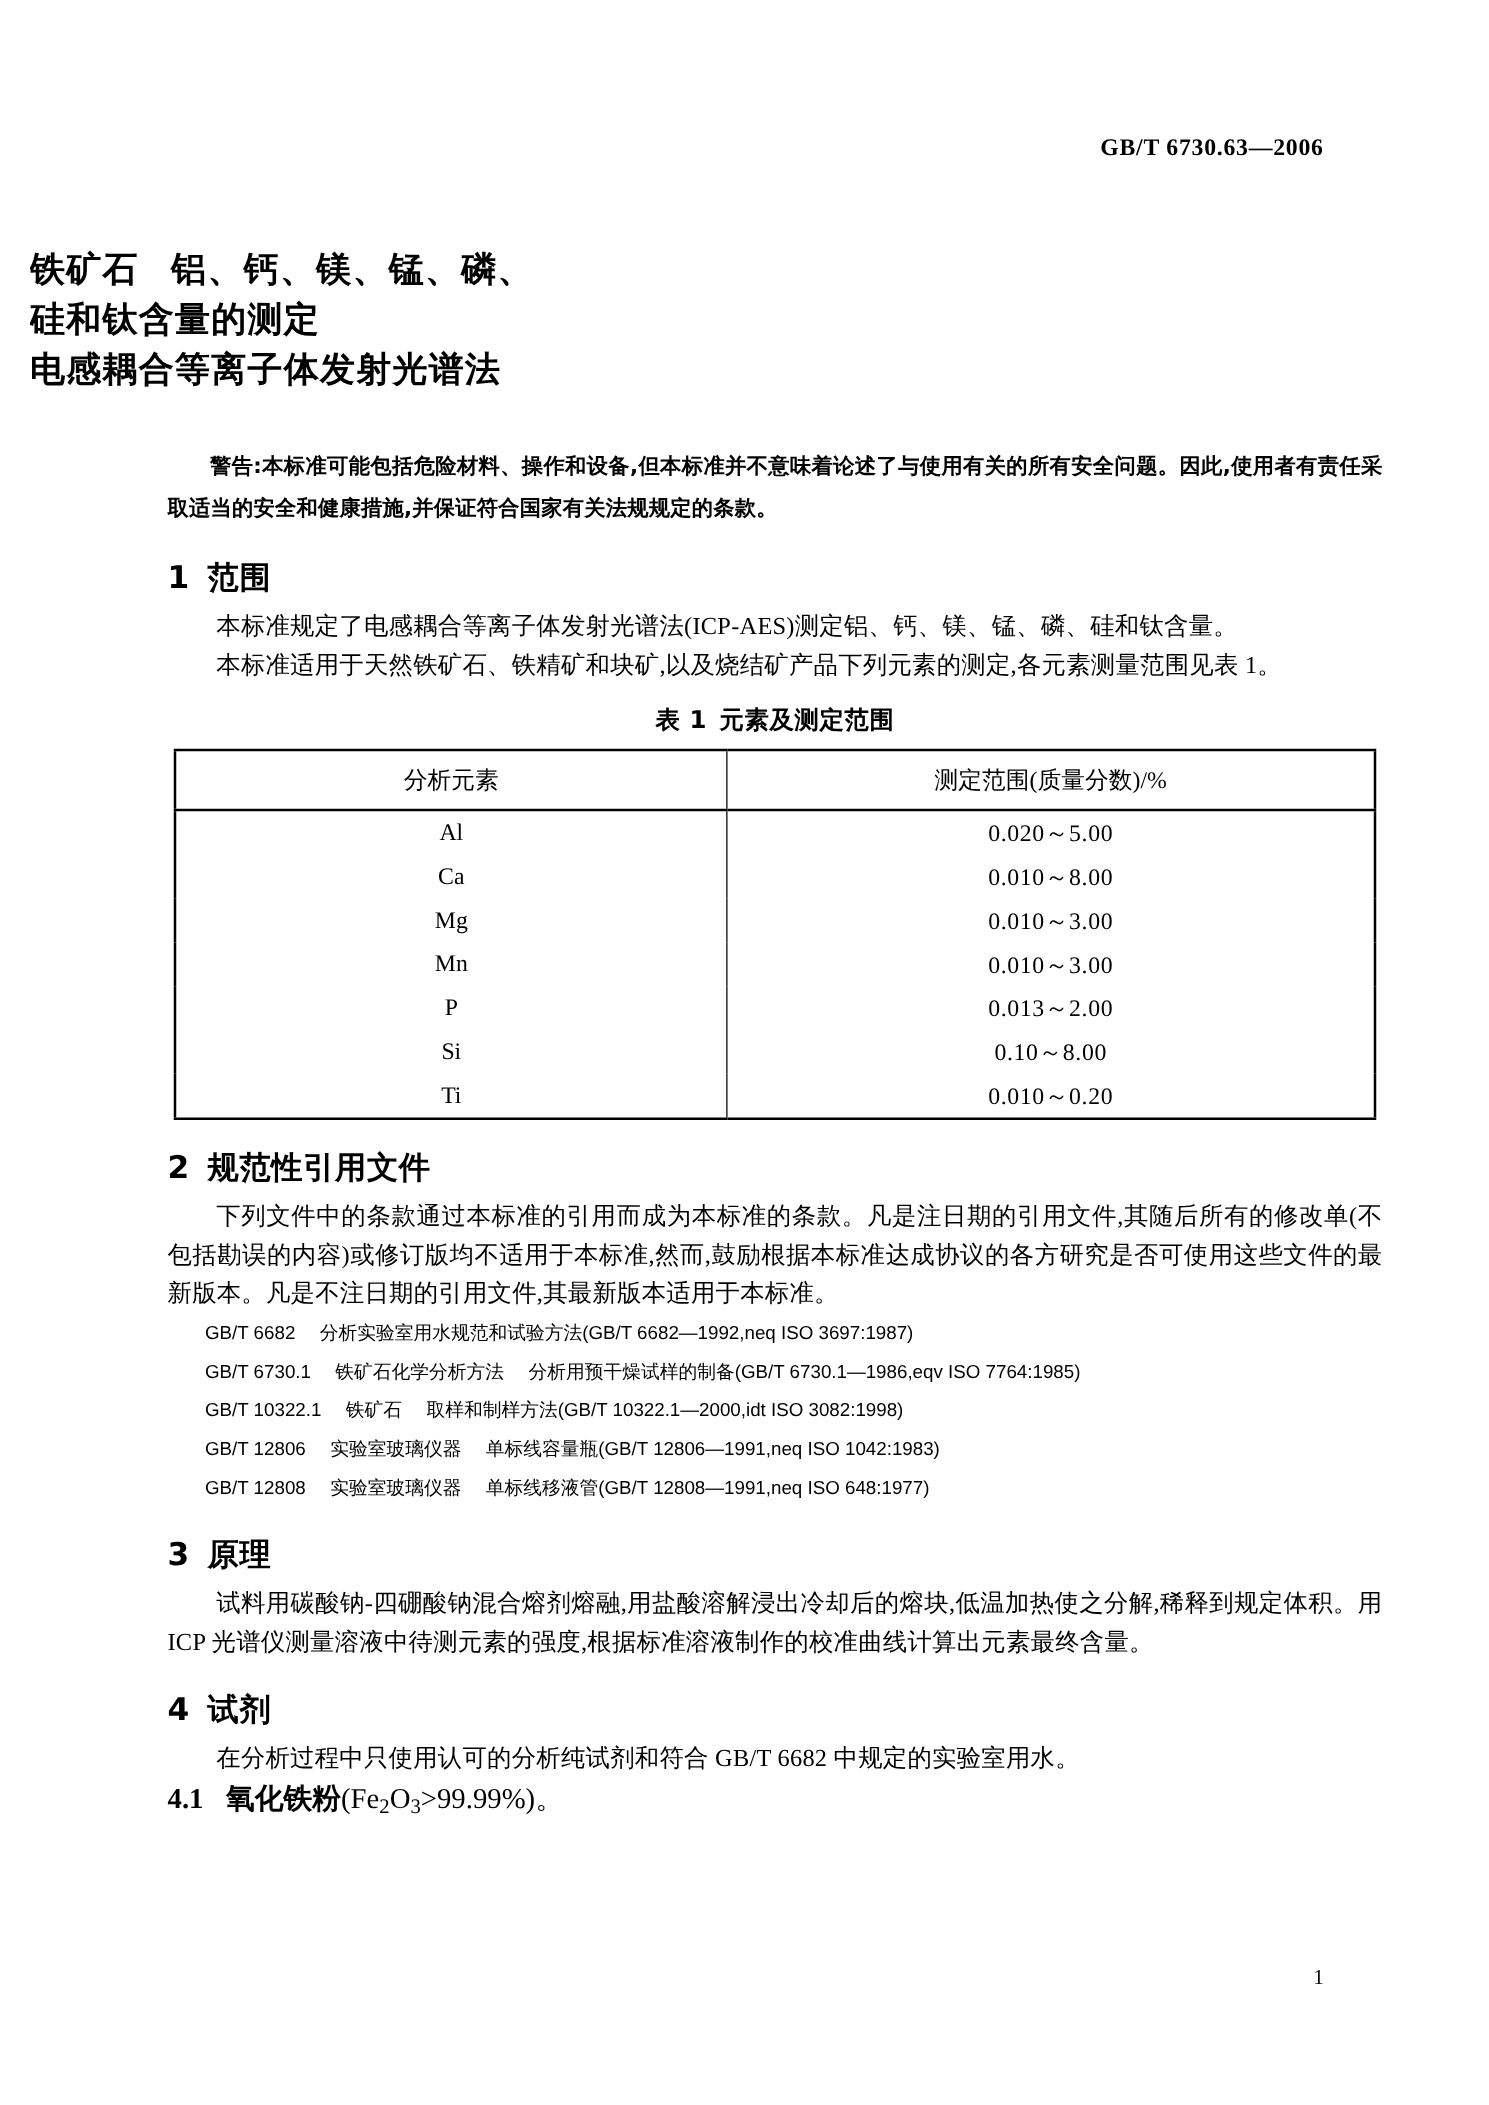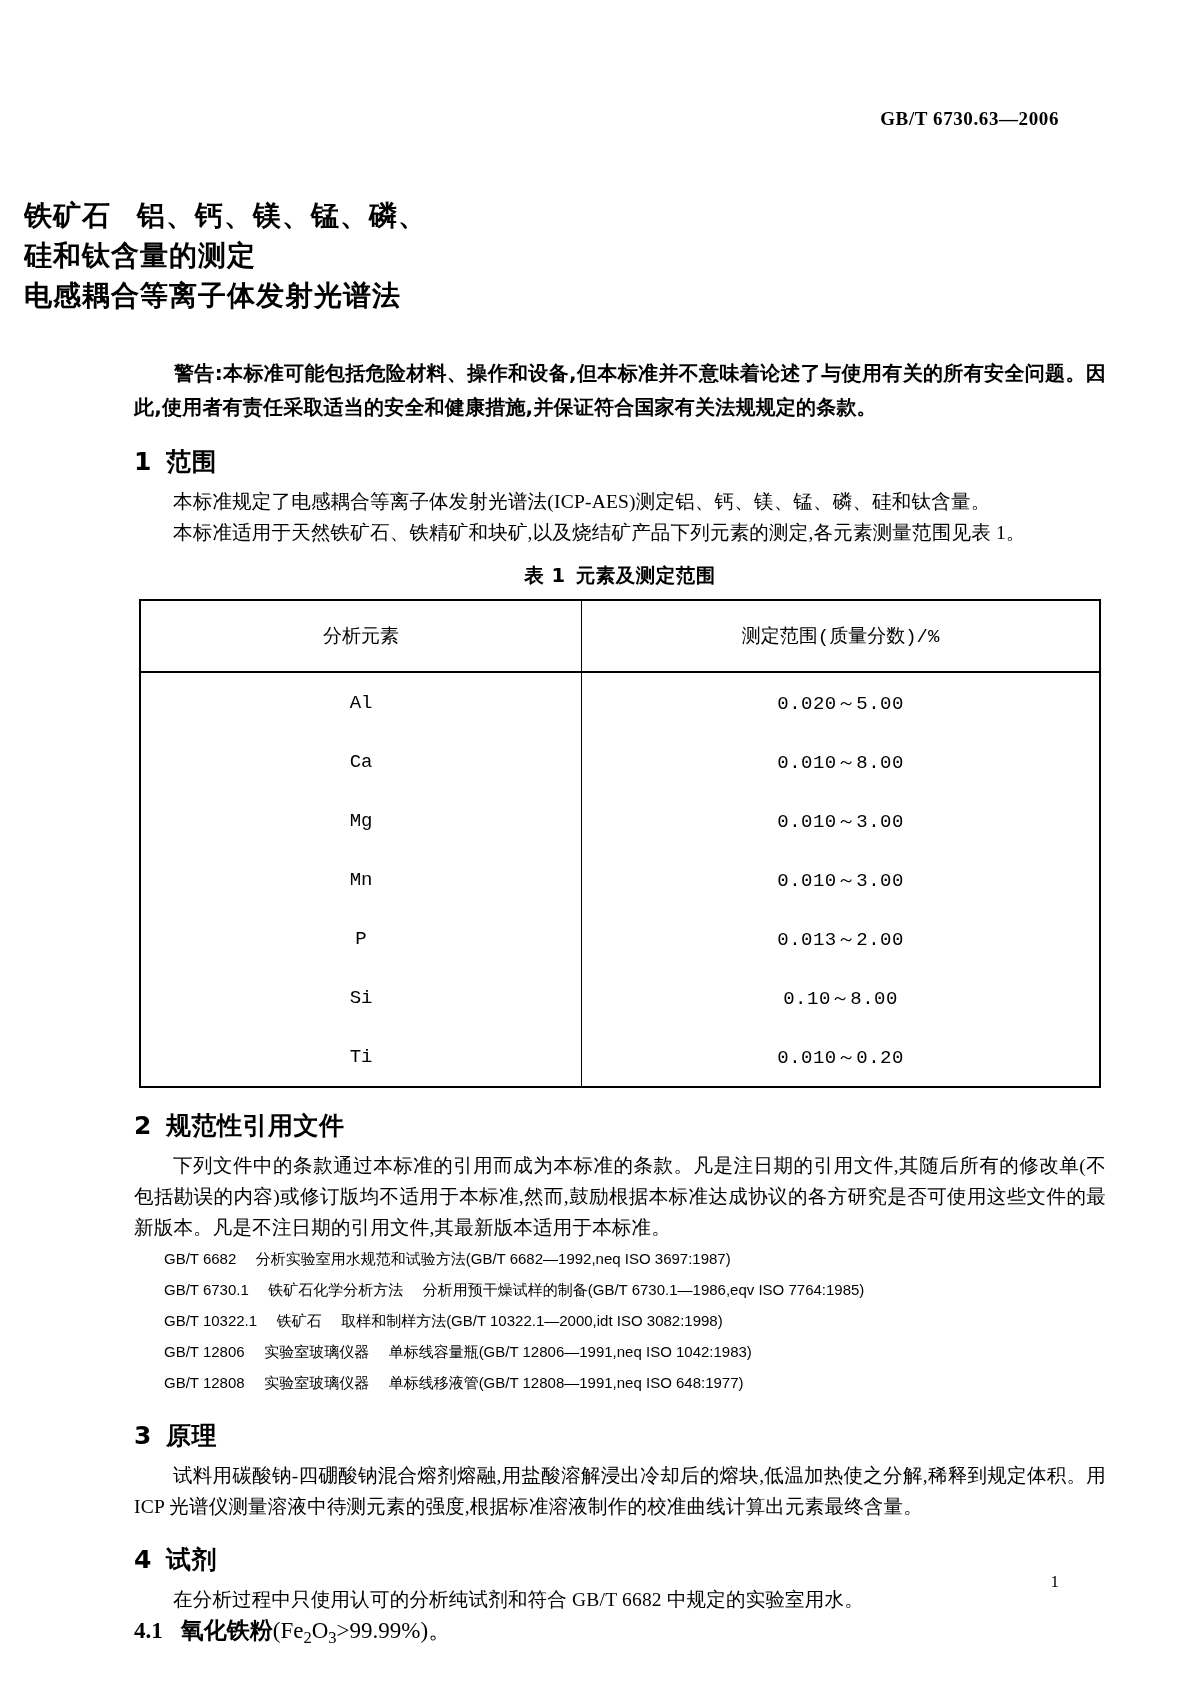--- a/index.html
+++ b/index.html
@@ -57,21 +57,21 @@
   p {
     margin: 0;
     font-size: 19.5px;
     line-height: 31px;
     text-align: justify;
     text-justify: inter-ideograph;
   }
   .warning {
     font-family: "DejaVu Sans", "Liberation Sans", sans-serif;
     font-weight: bold;
-    font-size: 20px;
+    font-size: 17px;
     line-height: 34px;
     text-indent: 2em;
     letter-spacing: 0.2px;
   }
   .sec-head {
     font-family: "DejaVu Sans", "Liberation Sans", sans-serif;
     font-weight: bold;
     font-size: 25px;
     line-height: 28px;
     margin-top: 24px;
@@ -115,22 +115,21 @@
     border-collapse: collapse;
     width: 962px;
     margin: 0 auto;
     font-family: "Liberation Serif", "DejaVu Serif", serif;
   }
   table.elem-table th,
   table.elem-table td {
     text-align: center;
     font-weight: normal;
     font-size: 19px;
-    padding: 12px;
-    font-family: Liberation Mono, monospace;
+    padding: 0;
   }
   table.elem-table th {
     height: 46px;
     border-top: 2px solid #000;
     border-bottom: 2px solid #000;
   }
   table.elem-table td { height: 35px; }
   table.elem-table tr:last-child td { border-bottom: 2px solid #000; }
   .col-div-l { border-right: 1px solid #000; width: 46%; }
   .col-div-r { width: 54%; }

